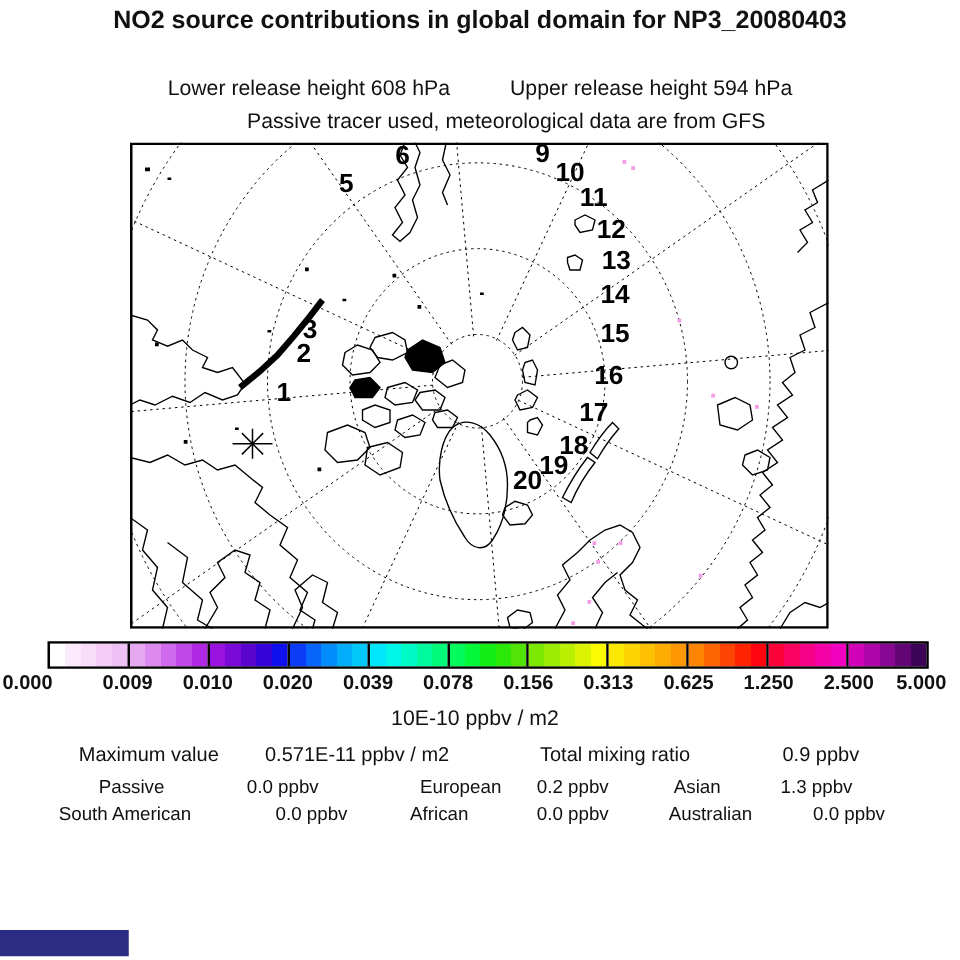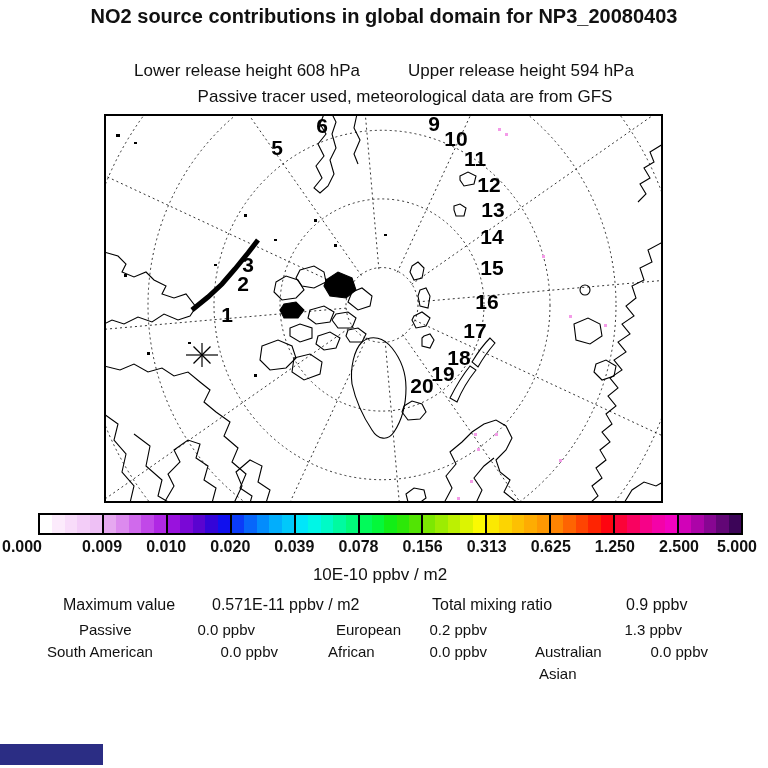--- a/index.html
+++ b/index.html
@@ -211,21 +211,21 @@
 
   <span class="stat row1" style="left:63px;">Maximum value</span>
   <span class="stat row1" style="left:212px;">0.571E-11 ppbv / m2</span>
   <span class="stat row1" style="left:432px;">Total mixing ratio</span>
   <span class="stat row1" style="left:626px;">0.9 ppbv</span>
 
   <span class="stat rowA" style="left:79px;">Passive</span>
   <span class="stat rowA val" style="left:185px;width:70px;">0.0 ppbv</span>
   <span class="stat rowA" style="left:308px;margin-left:28px;">European</span>
   <span class="stat rowA val" style="left:417px;width:70px;">0.2 ppbv</span>
-  <span class="stat rowA" style="left:539px;margin-top:44px;">Asian</span>
+  <span class="stat rowA" style="left:539px;">Asian</span>
   <span class="stat rowA val" style="left:612px;width:70px;">1.3 ppbv</span>
 
   <span class="stat rowB" style="left:47px;">South American</span>
   <span class="stat rowB val" style="left:208px;width:70px;">0.0 ppbv</span>
   <span class="stat rowB" style="left:328px;">African</span>
   <span class="stat rowB val" style="left:417px;width:70px;">0.0 ppbv</span>
   <span class="stat rowB" style="left:535px;">Australian</span>
   <span class="stat rowB val" style="left:638px;width:70px;">0.0 ppbv</span>
 
   <div class="bottom-bar" id="bottomBar" style="background: rgb(43, 45, 132);"></div>

